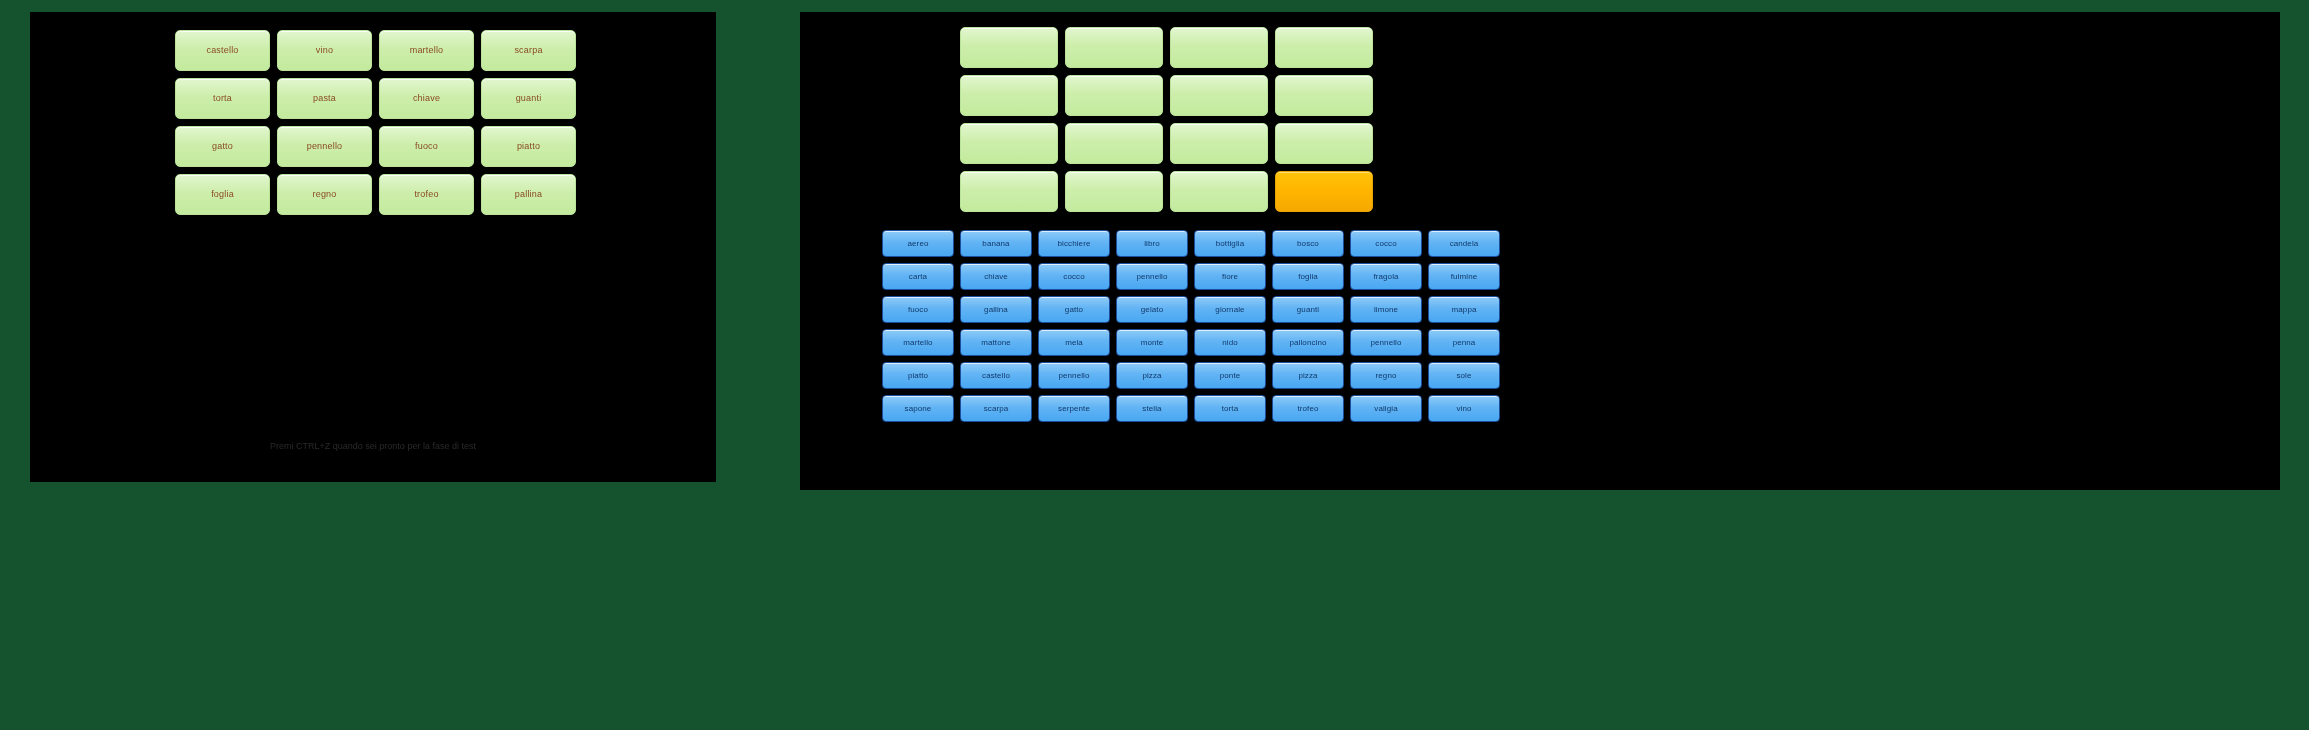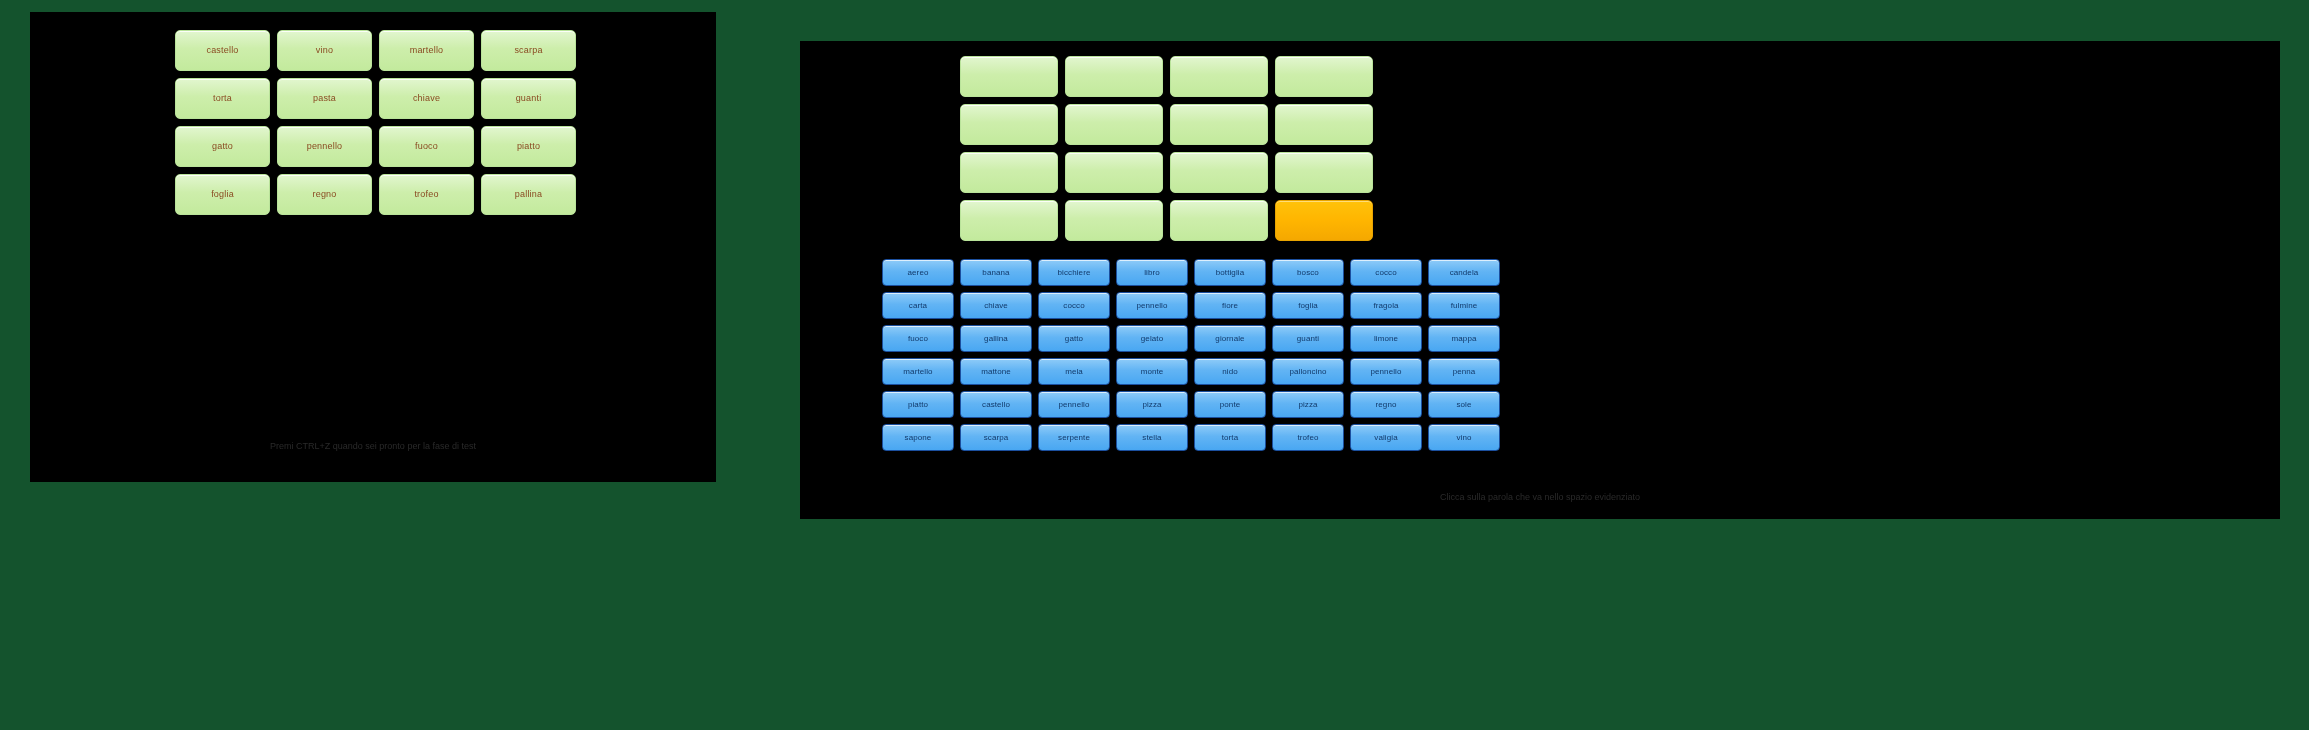--- a/index.html
+++ b/index.html
@@ -20,21 +20,21 @@
   }
 
   
   .panel {
     position: absolute;
     background: #000000;
     overflow: hidden;
   }
 
   #panel-left  { left: 30px;   top: 12px; width: 686px;  height: 470px; }
-  #panel-right { left: 800px;  top: 12px; width: 1480px; height: 478px; margin-top: 29px; }
+  #panel-right { left: 800px;  top: 12px; width: 1480px; height: 478px; }
 
   
   .grid {
     position: absolute;
     display: grid;
     gap: 7px;
   }
 
   #grid-left {
     left: 145px;
@@ -214,16 +214,15 @@
       <div class="chip">sapone</div>
       <div class="chip">scarpa</div>
       <div class="chip">serpente</div>
       <div class="chip">stella</div>
       <div class="chip">torta</div>
       <div class="chip">trofeo</div>
       <div class="chip">valigia</div>
       <div class="chip">vino</div>
     </div>
 
-    <div class="caption" id="caption-right">Clicca sulla parola che va nello spazio evidenziato</div>
   </div>
 
 </div>
 
 </body></html>

